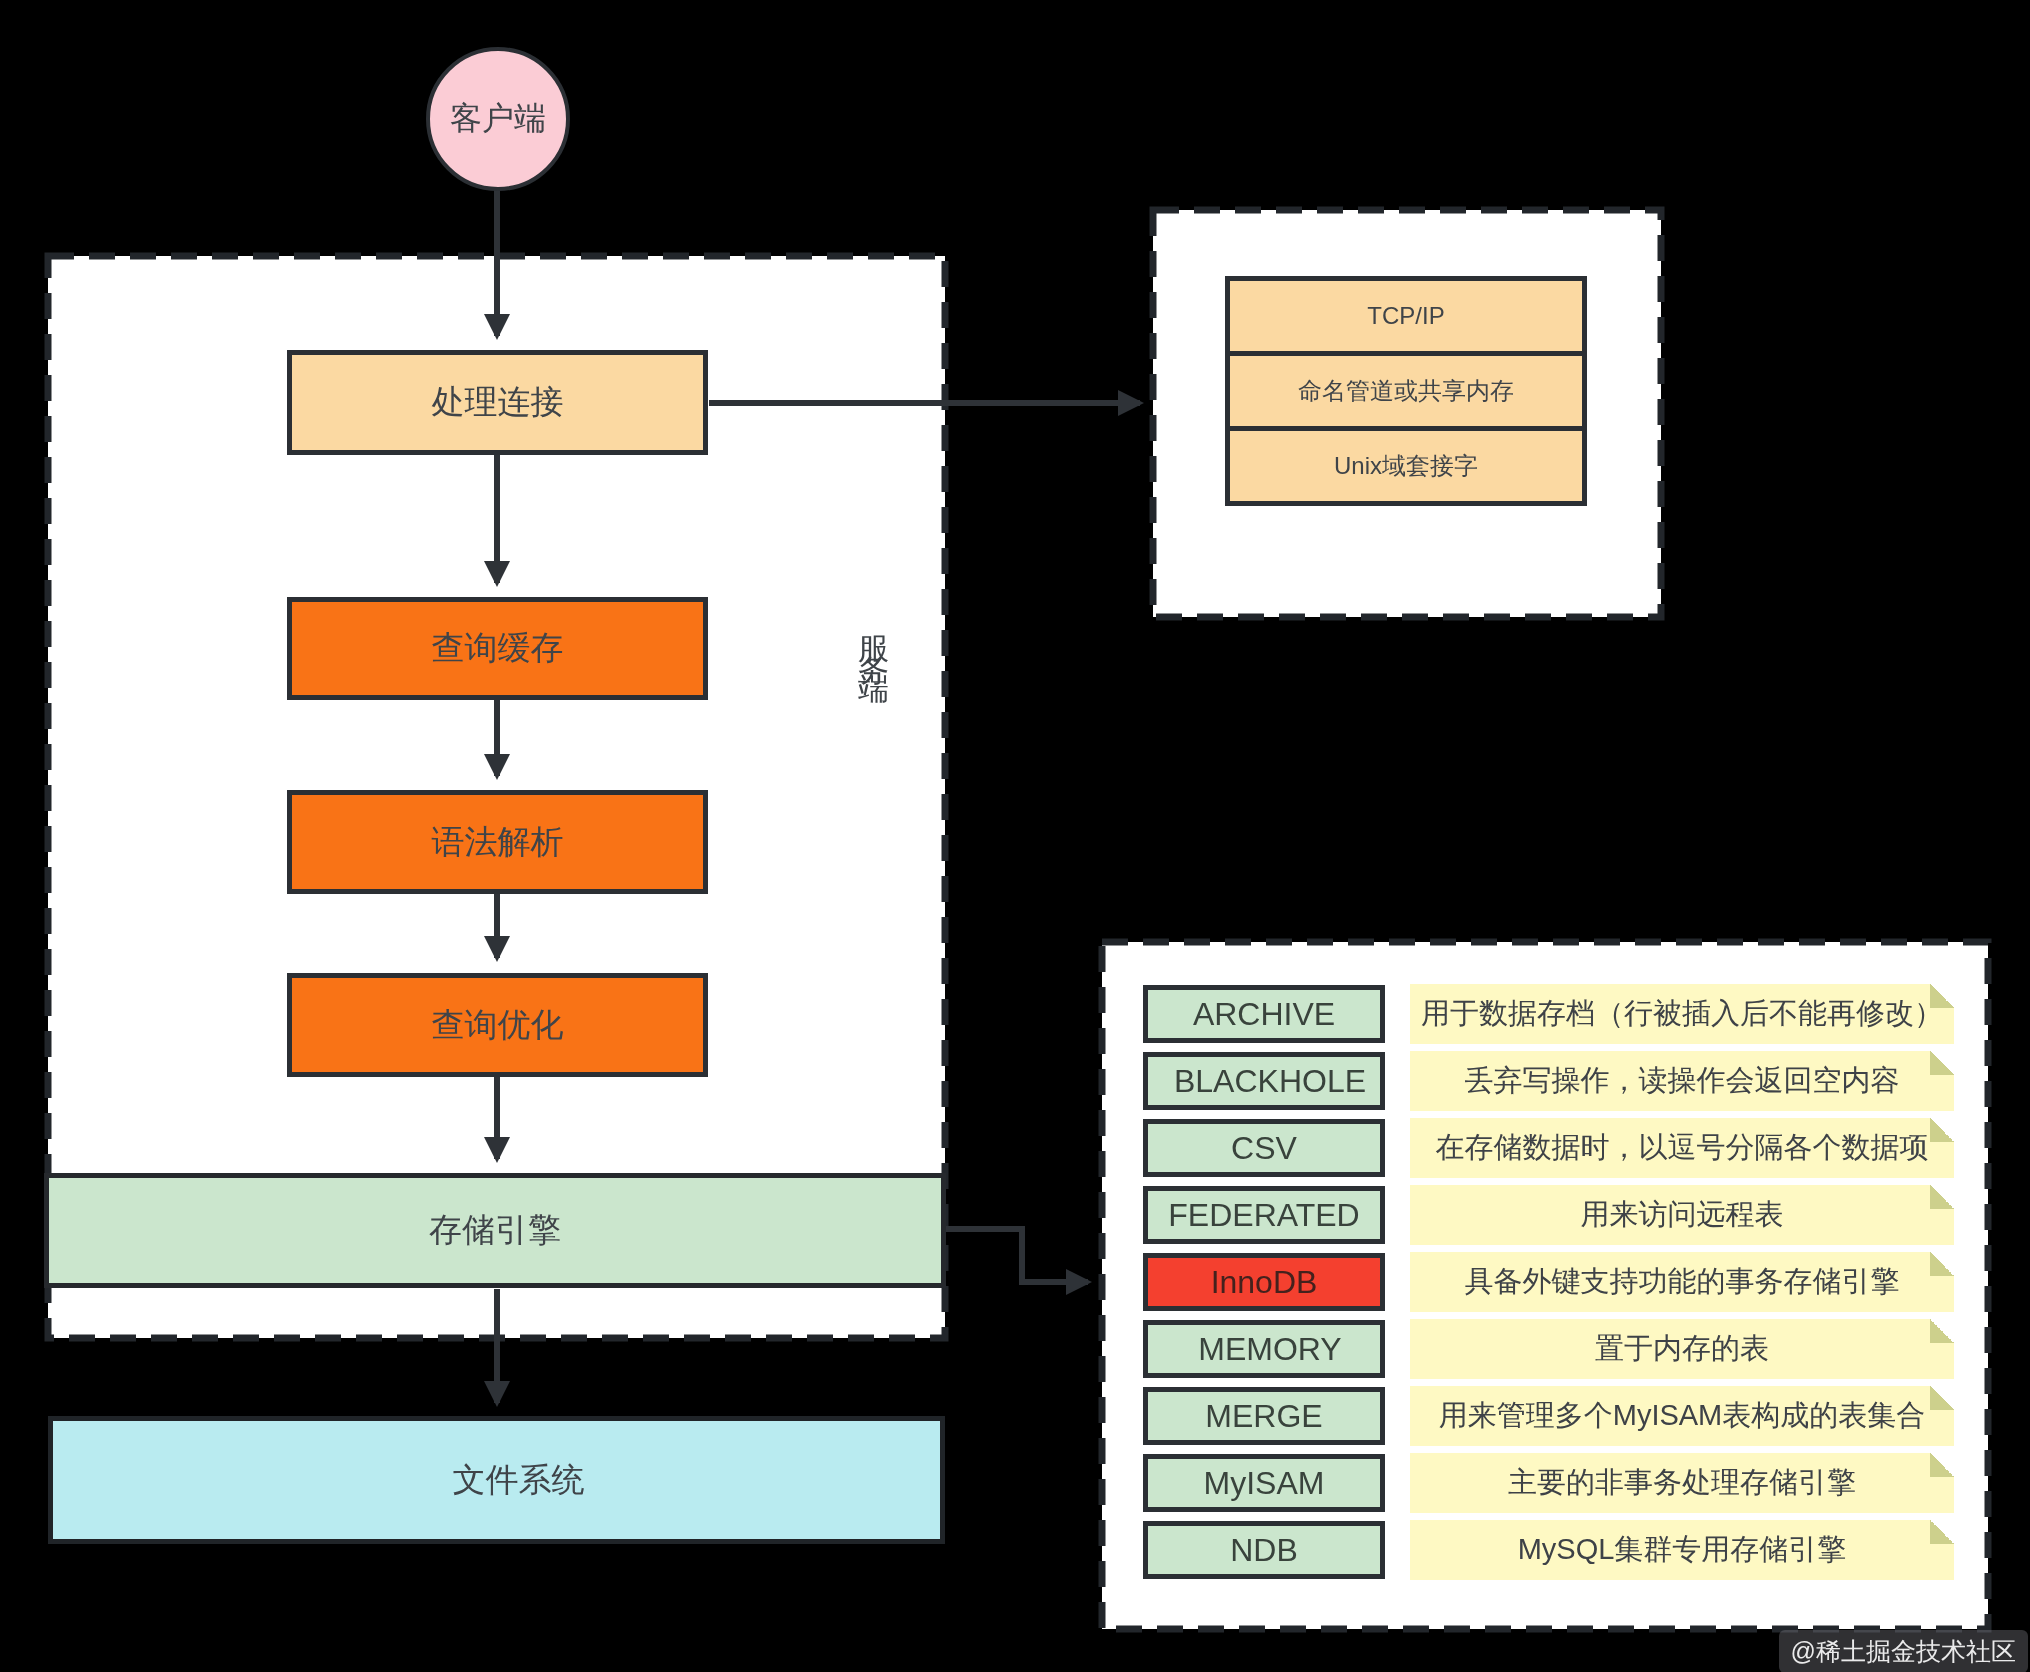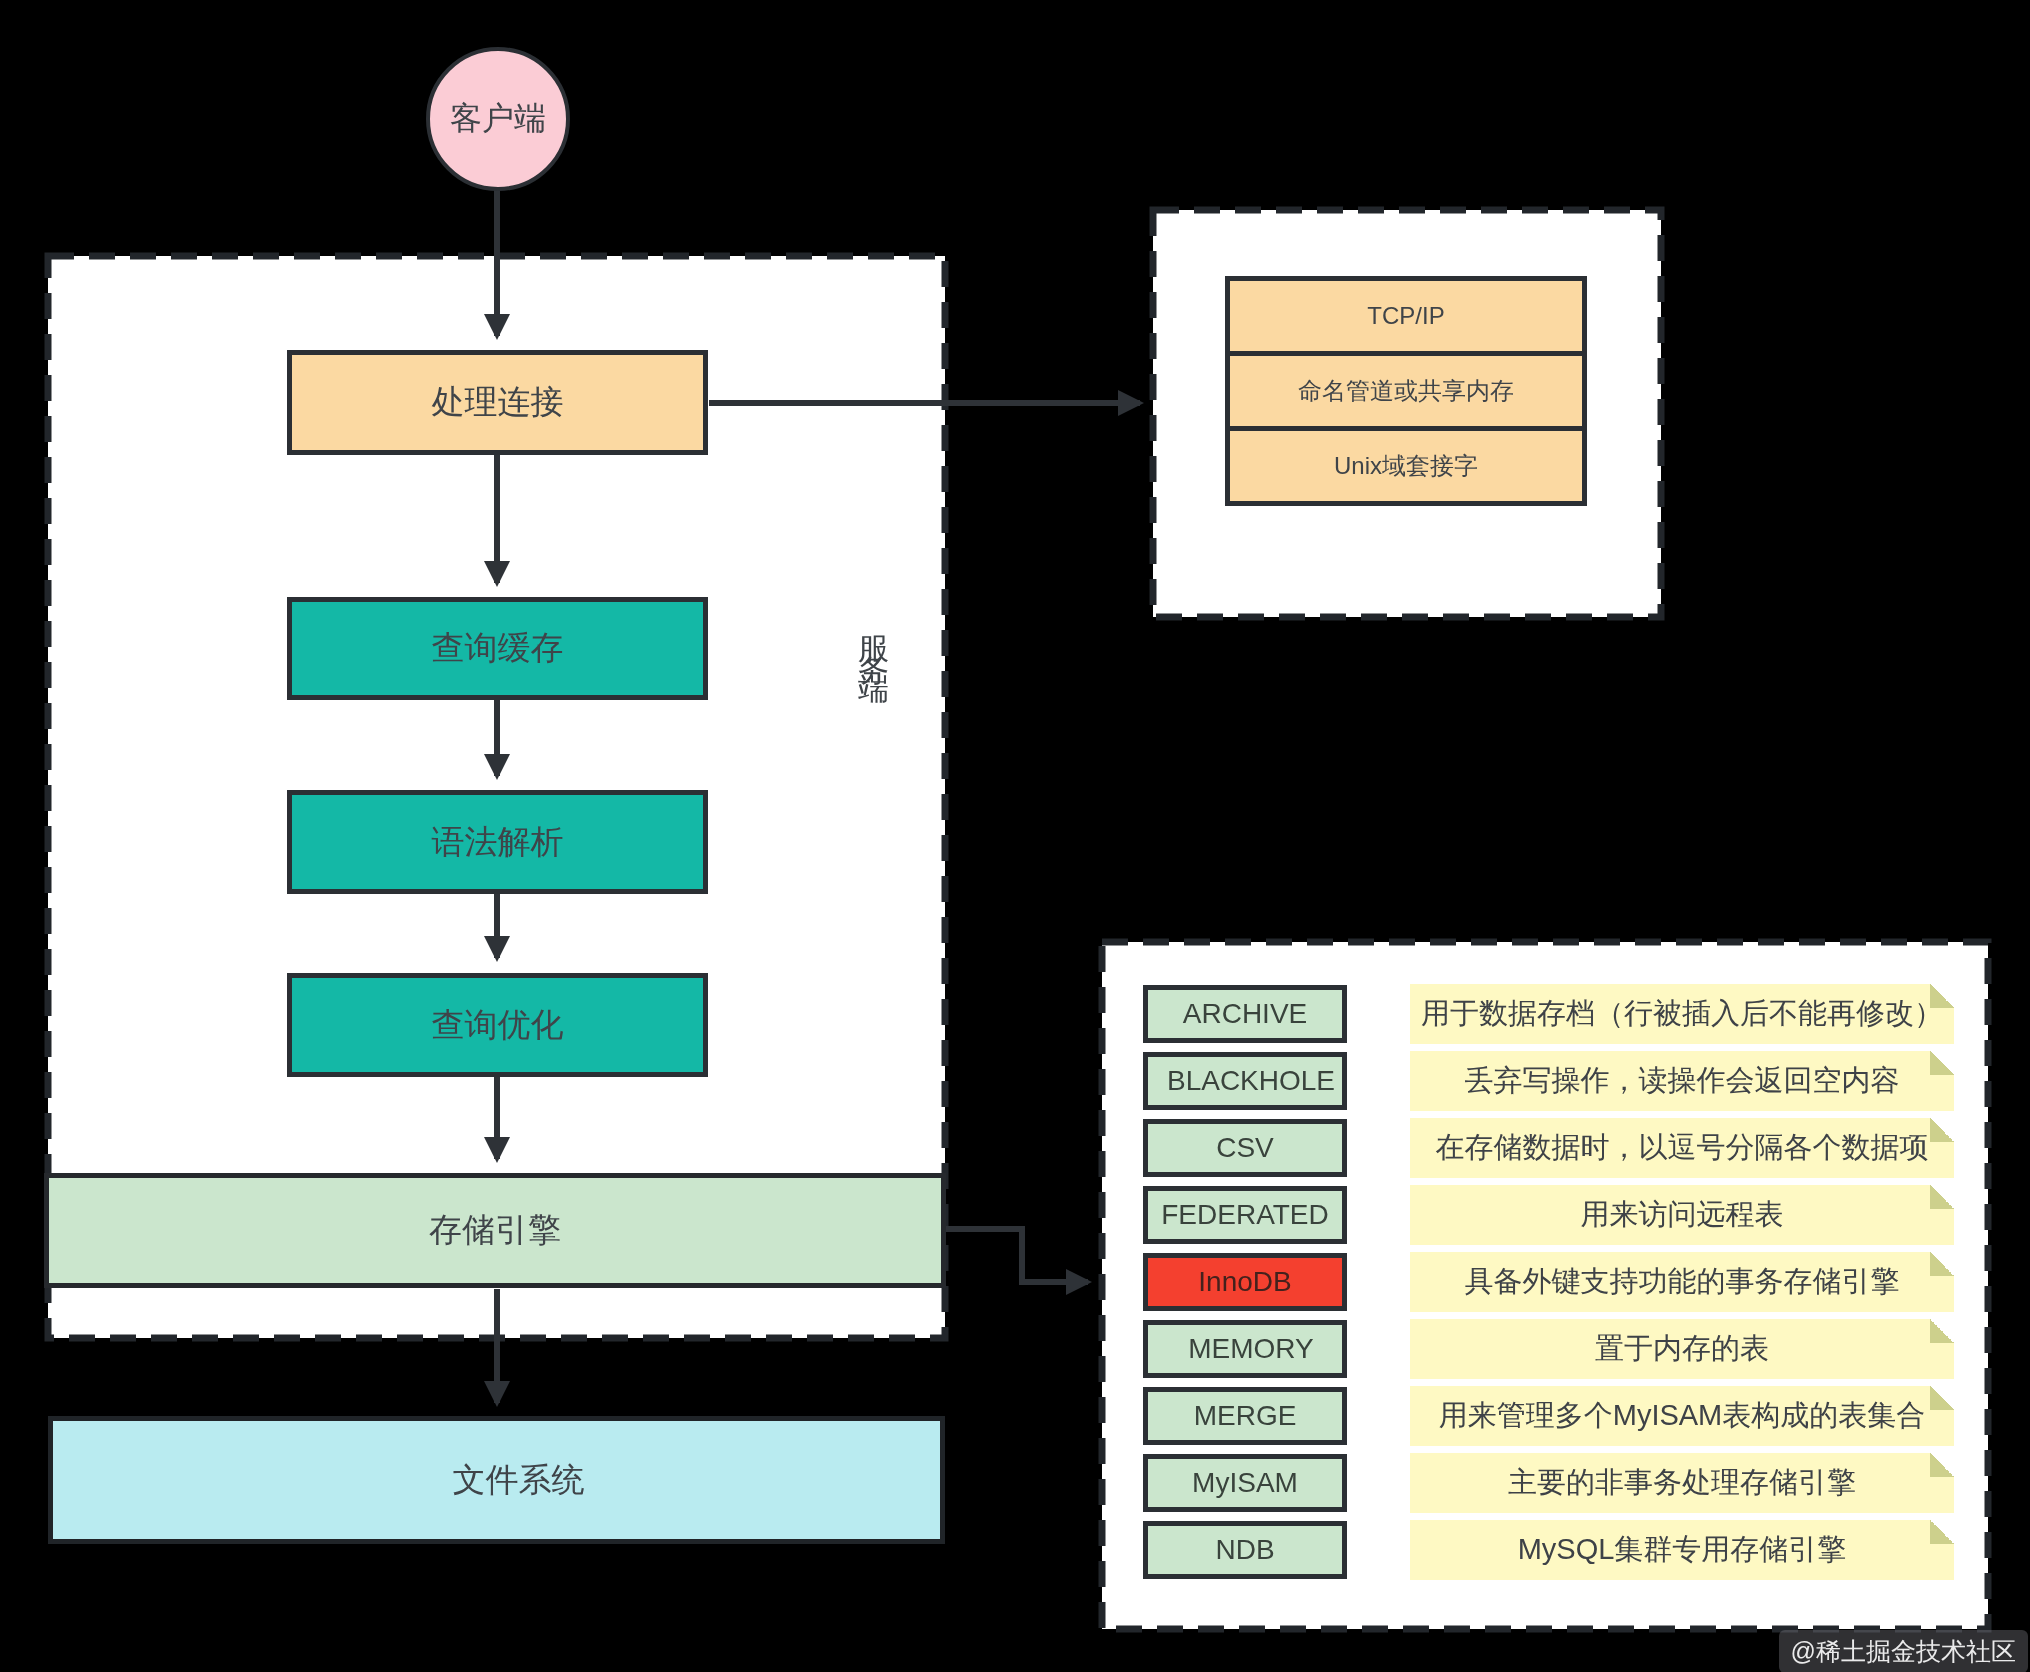--- a/index.html
+++ b/index.html
@@ -12,40 +12,40 @@
   .node{
     position:absolute;z-index:2;display:flex;align-items:center;justify-content:center;
     box-sizing:border-box;color:#3f4449;
   }
   .client-circle{
     width:144px;height:144px;border-radius:50%;
     background:#fbccd5;border:4px solid #2b2f34;font-size:32px;
   }
   .flow-box{border:5px solid #2b2f34;font-size:33px;}
   .fill-orange{background:#fbd9a2;}
-  .fill-yellow{background:#14b8a6;}
+  .fill-yellow{background:#f97316;}
   .fill-green{background:#cbe6cd;}
   .fill-cyan{background:#b9ebf0;padding-left:44px;}
   .v-label{
     position:absolute;z-index:2;writing-mode:vertical-rl;text-orientation:upright;
     font-size:31px;letter-spacing:18px;color:#3f4449;
   }
   .tcp-col{position:absolute;left:1225px;top:276px;width:362px;z-index:2;}
   .tcp-row{
     box-sizing:border-box;width:362px;height:80px;margin-top:-5px;
     background:#fbd9a2;border:5px solid #2b2f34;
     display:flex;align-items:center;justify-content:center;
     font-size:24px;color:#3f4449;
   }
   .tcp-row:first-child{margin-top:0;}
   .engine-box{
-    position:absolute;z-index:2;left:1143px;width:204px;height:58px;
+    position:absolute;z-index:2;left:1143px;width:242px;height:58px;
     box-sizing:border-box;background:#cbe6cd;border:5px solid #2b2f34;
     display:flex;align-items:center;justify-content:center;
-    font-size:28px;color:#39433c;
+    font-size:32px;color:#39433c;
   }
   .engine-box.highlight{background:#f4402f;color:#44211d;}
   .note{
     position:absolute;z-index:2;left:1410px;width:544px;height:60px;
     box-sizing:border-box;background:#fef9c3;
     display:flex;align-items:center;justify-content:center;
     font-size:29px;color:#3e4247;
   }
   .note::after{
     content:"";position:absolute;top:0;right:0;width:24px;height:24px;

